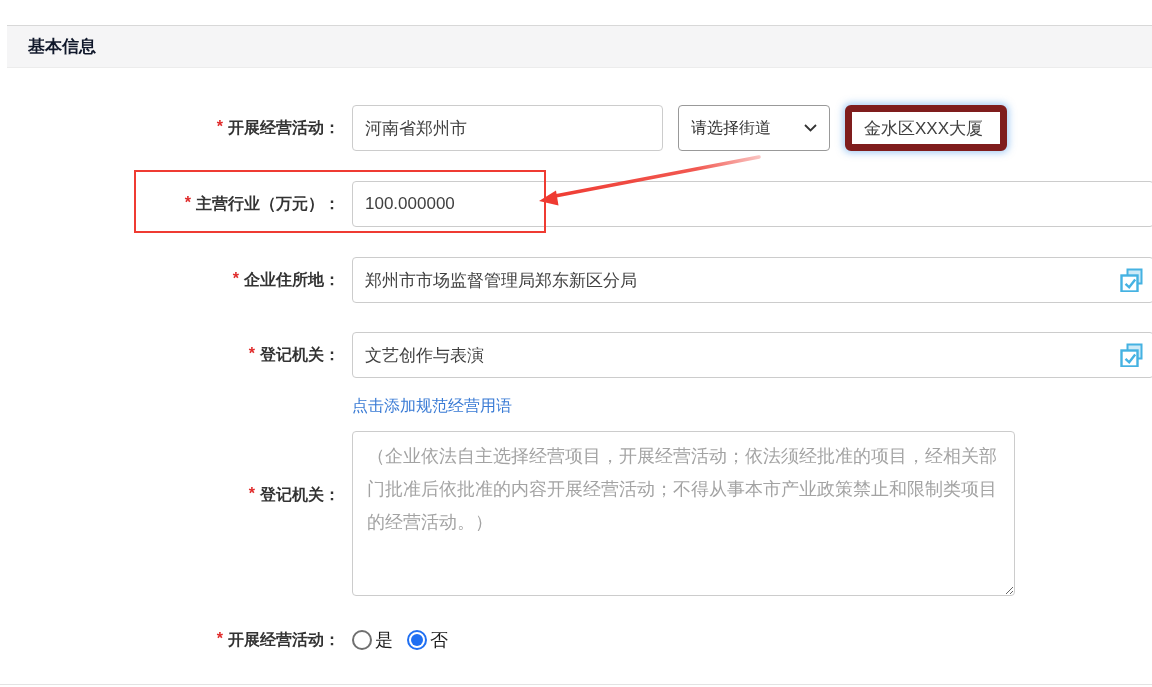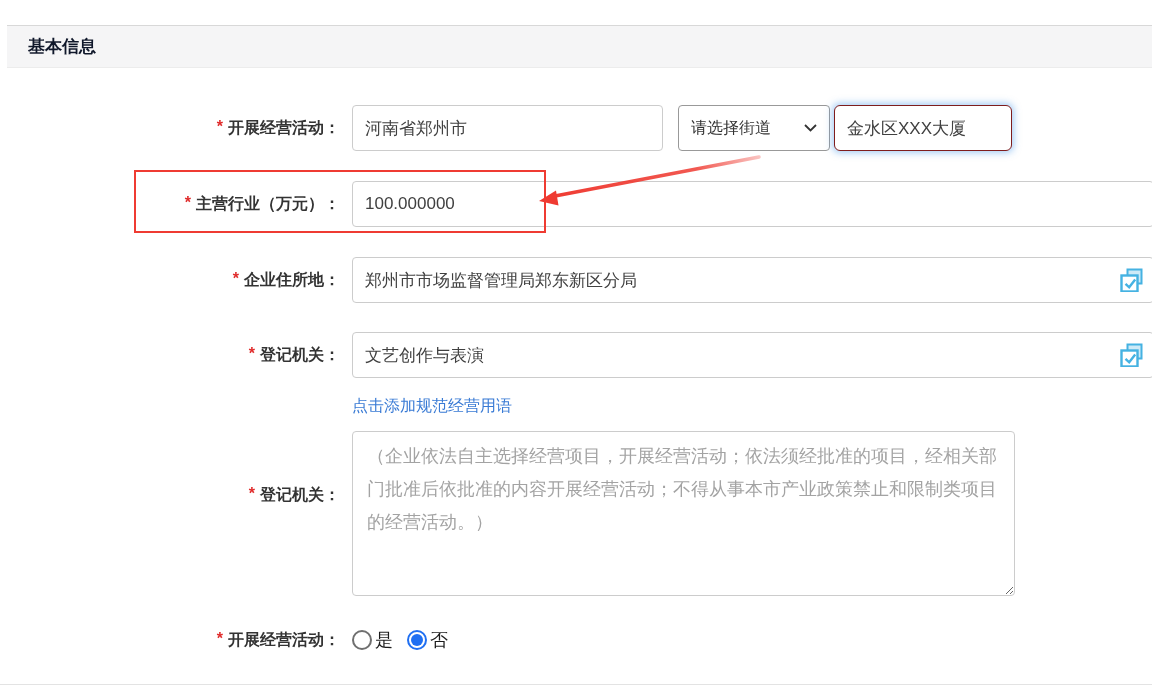--- a/index.html
+++ b/index.html
@@ -28,25 +28,25 @@
   .field-col{margin-left:12px;display:flex;align-items:flex-start;}
   .field-col-stack{margin-left:12px;display:flex;flex-direction:column;align-items:flex-start;gap:8px;}
   .input{
     box-sizing:border-box;height:46px;border:1px solid #ccc;border-radius:4px;background:#fff;
     font-family:"Liberation Sans","DejaVu Sans",sans-serif;font-size:17px;color:#404040;
     padding:0 12px;outline:none;
   }
   .input-city{width:311px;}
   .input-full{width:802px;}
   .input-detail{
-    width:178px;border:1px solid #7f1d1d;border-radius:6px;
+    width:162px;border:7px solid #7f1d1d;border-radius:6px;
     box-shadow:0 0 7px 2px rgba(82,158,235,0.5);
   }
   .select-box{
-    box-sizing:border-box;width:152px;height:46px;margin-left:15px;margin-right:4px;
+    box-sizing:border-box;width:152px;height:46px;margin-left:15px;margin-right:15px;
     border:1px solid #999;border-radius:4px;background:#fff;display:flex;align-items:center;
     justify-content:space-between;padding:0 12px;font-size:16px;color:#333;cursor:default;
   }
   .input-wrap{position:relative;display:inline-block;}
   .picker-icon{position:absolute;right:10px;top:11px;width:24px;height:24px;cursor:pointer;}
   .add-link{
     font-size:16px;color:#3a7bd5;text-decoration:none;line-height:22px;margin-bottom:6px;
     display:inline-block;cursor:pointer;
   }
   .scope-textarea{

